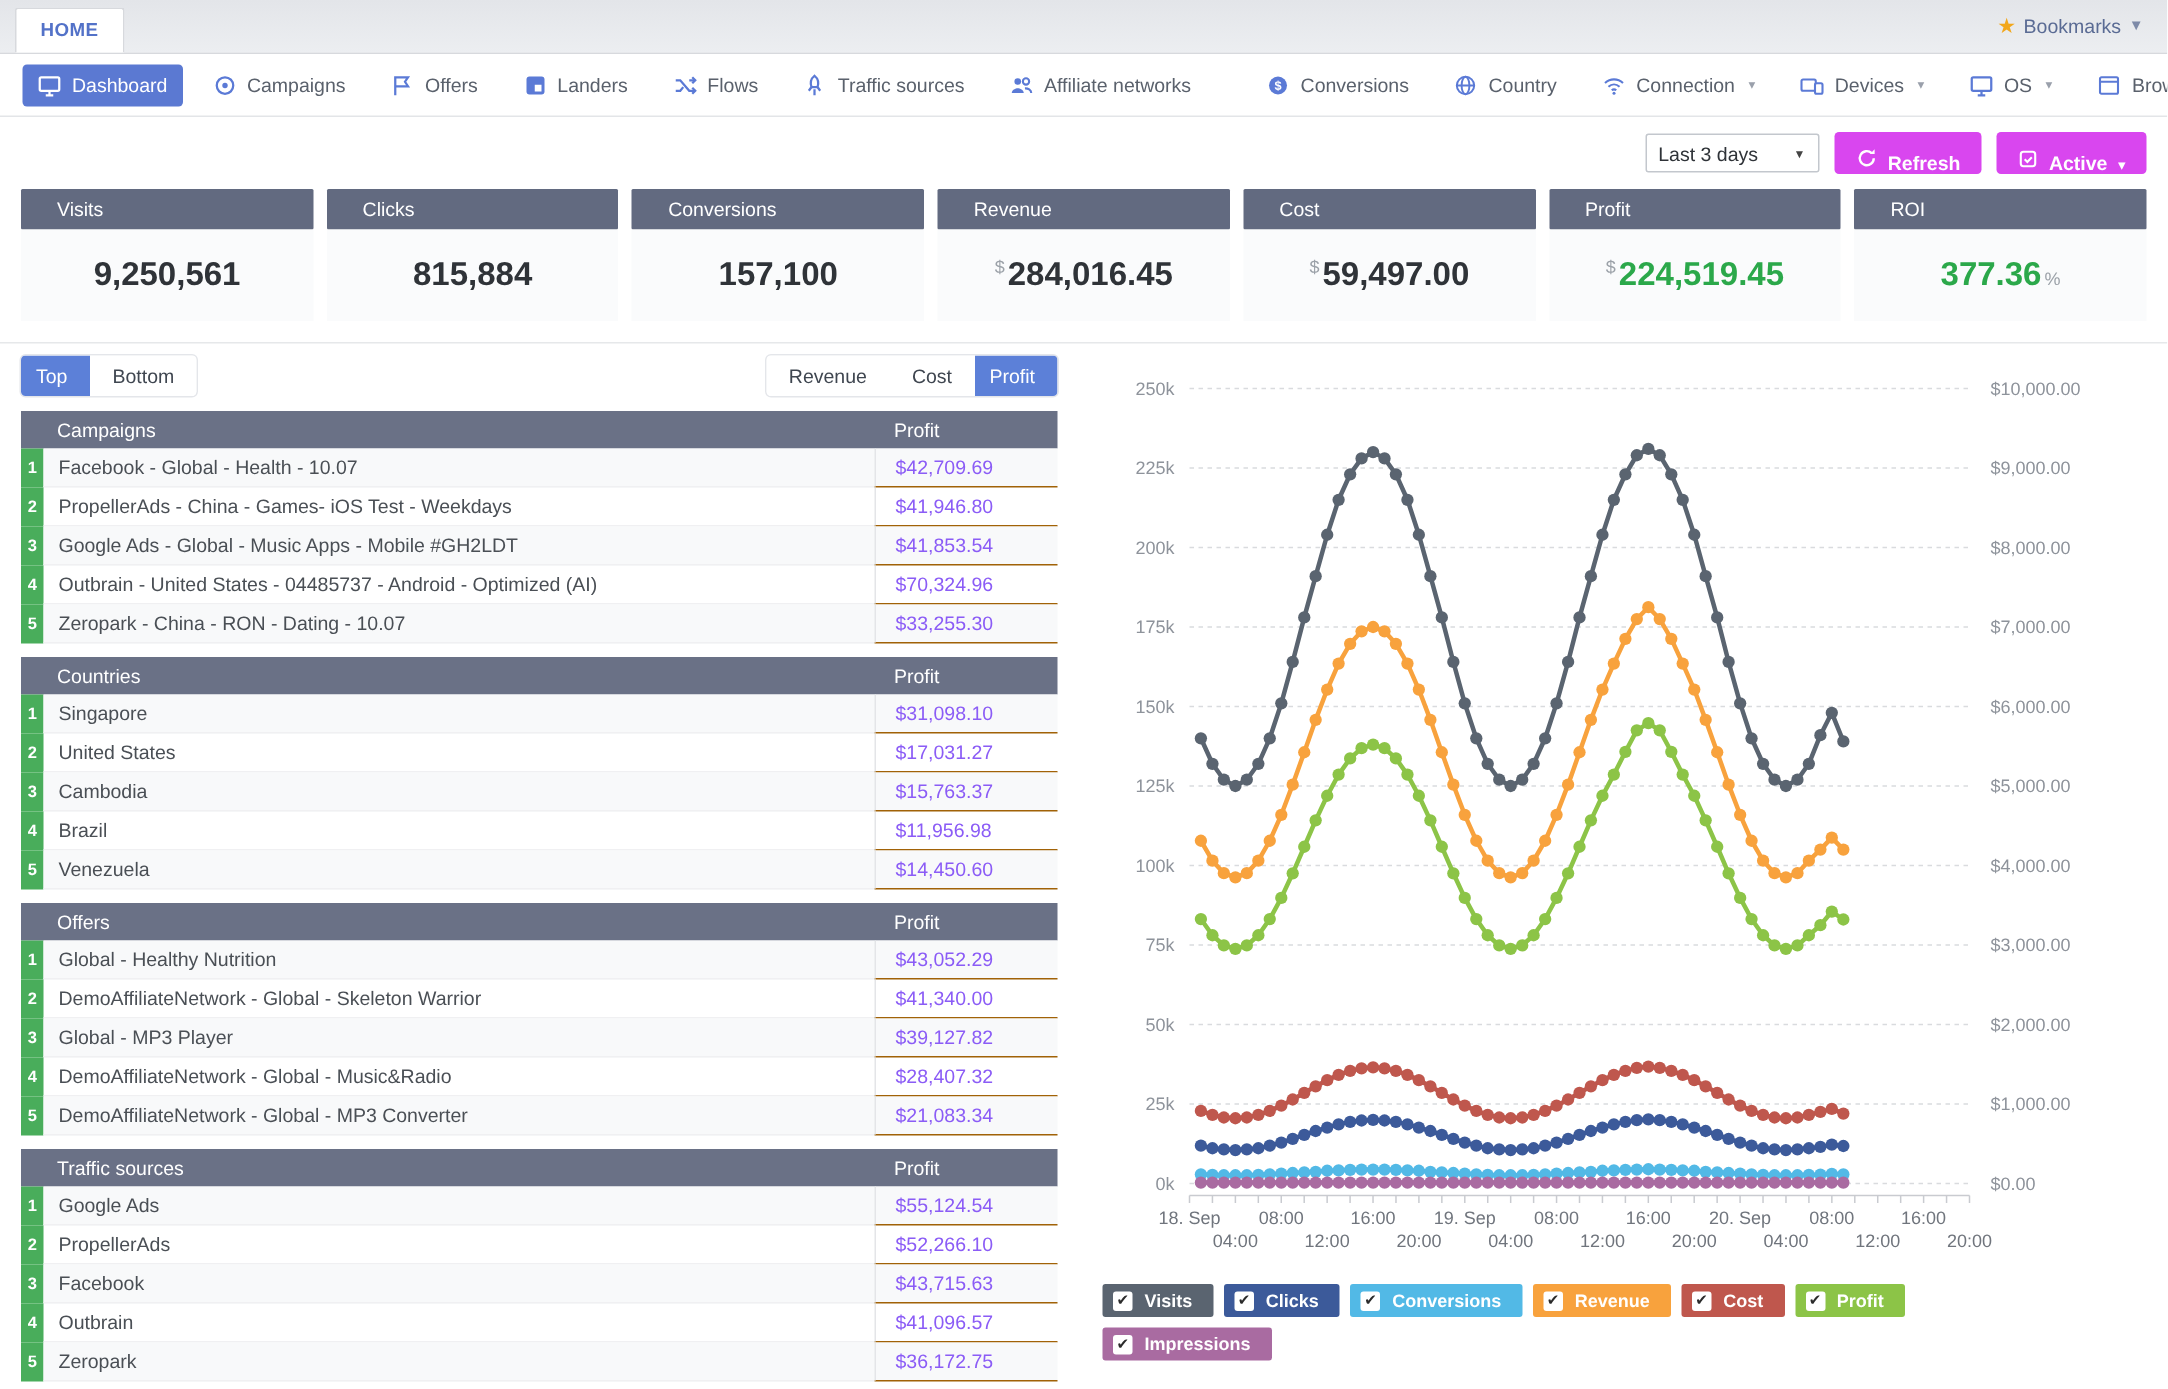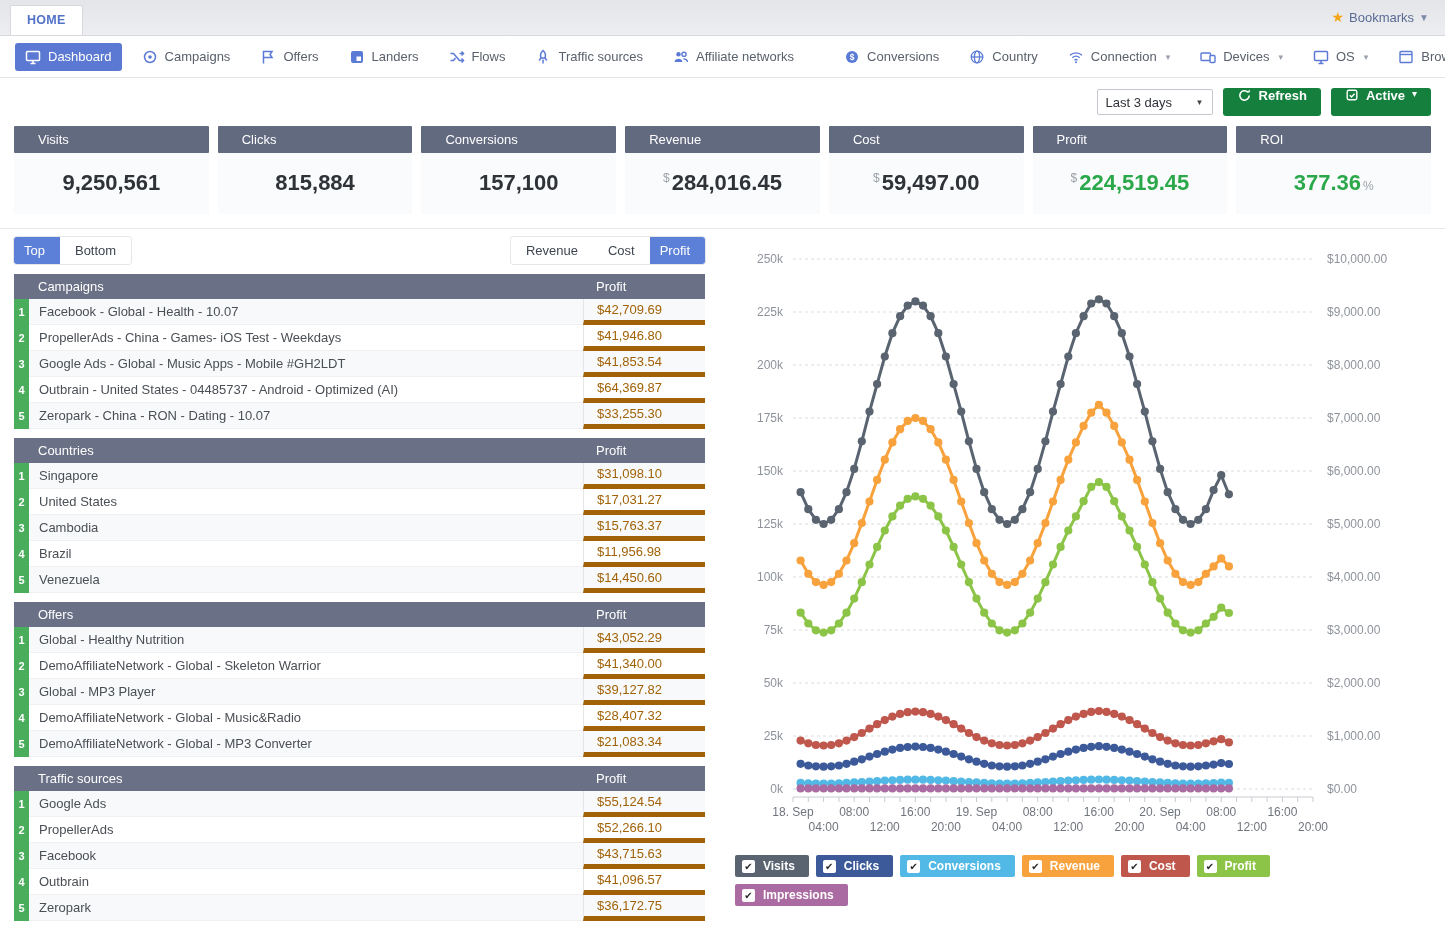--- a/index.html
+++ b/index.html
@@ -19,21 +19,21 @@
   .nav-item .nicon { color:#5b7ad6; display:flex; align-items:center; }
   .nav-item.active { background:#5b79d2; color:#fff; }
   .nav-item.active .nicon { color:#fff; }
   .nav-item .dd { font-size:9px; color:#9aa0ab; margin-left:2px; }
   .nav-sep { width:1px; height:24px; background:#dcdee2; margin:0 10px; }
 
   
   .controls { display:flex; justify-content:flex-end; align-items:center; gap:10px; padding:10px 14px 8px; }
   .select-box { width:116px; height:26px; background:#fff; border:1px solid #c3c7cd; border-radius:2px; font-size:13px; color:#2f3338; display:flex; align-items:center; justify-content:space-between; padding:0 8px; cursor:pointer;text-align:center; }
   .select-box .arr { font-size:8px; color:#444; }
-  .btn-navy { background:#15803d; color:#fff; border:none; border-radius:3px; height:28px; font-size:13px; font-weight:bold; display:flex; align-items:flex-start; gap:7px; padding:0 14px; cursor:pointer; font-family:inherit; }
+  .btn-navy { background:#d946ef; color:#fff; border:none; border-radius:3px; height:28px; font-size:13px; font-weight:bold; display:flex; align-items:flex-end; gap:7px; padding:0 14px; cursor:pointer; font-family:inherit; }
 
   
   .stats { display:flex; gap:9px; padding:2px 14px 0; }
   .card { flex:1; }
   .card-head { background:#626a80; color:#fff; font-size:13px; padding:6px 0 6px 24px; border-radius:1px; }
   .card-body { background:#fafbfc; text-align:center; padding:17px 0 18px; }
   .card-val { font-size:22px; font-weight:bold; color:#2f3338; }
   .card-val .pre { font-size:12px; color:#9ba1a8; font-weight:normal; vertical-align:8px; margin-right:2px; }
   .card-val .suf { font-size:12px; color:#9ba1a8; font-weight:normal; margin-left:2px; }
   .card-val.green { color:#2ba84a; }
@@ -49,21 +49,21 @@
   .seg button { border:none; background:#fff; color:#3f4650; font-size:13px; padding:6px 15px; cursor:pointer; font-family:inherit; }
   .seg button.on { background:#5c80d8; color:#fff;padding-left:10px; }
 
   .rtable { margin-bottom:9px; }
   .thead { background:#6a7186; color:#fff; display:flex; align-items:center; height:25px; font-size:13px; }
   .thead .tt { flex:1; padding-left:24px; }
   .thead .tp { width:122px; padding-left:13px; }
   .trow { display:flex; align-items:stretch; height:26px; font-size:13px; cursor:pointer; }
   .trow .rank { width:15px; flex:none; background:#49ad5b; color:#fff; font-size:11px; font-weight:bold; display:flex; align-items:center; justify-content:center; }
   .trow .nm { flex:1; display:flex; align-items:center; padding-left:10px; color:#4a4f55; border-bottom:1px solid #f0f0f2; }
-  .trow .vl { width:122px; flex:none; display:flex; align-items:center; padding-left:13px; color:#a16207; border-left:1px solid #e4e5e8; border-bottom:5px solid #a16207; }
+  .trow .vl { width:122px; flex:none; display:flex; align-items:center; padding-left:13px; color:#8b5cf6; border-left:1px solid #e4e5e8; border-bottom:1px solid #a16207; }
   .trow:nth-child(even) .nm, .trow:nth-child(even) .vl { background:#f8f9fa; }
 
   
   .chart-wrap { margin-top:6px; }
   svg text { font-family:"Liberation Sans","DejaVu Sans",sans-serif; }
   .legend { margin-top:8px; width:640px; display:flex; flex-wrap:wrap; gap:7px; }
   .legend-btn { display:flex; align-items:center; gap:8px; color:#fff; font-size:12px; font-weight:bold; padding:4px 14px 4px 7px; border-radius:2px; cursor:pointer; }
   .legend-btn .cb { width:13px; height:13px; background:#fff; border-radius:2px; color:#2b2b2b; font-size:10px; line-height:13px; text-align:center; font-weight:normal; }
 </style>
 </head>
@@ -297,21 +297,21 @@
             <div class="vl">$41,946.80</div>
           </div>
         <div class="trow">
             <div class="rank">3</div>
             <div class="nm">Google Ads - Global - Music Apps - Mobile #GH2LDT</div>
             <div class="vl">$41,853.54</div>
           </div>
         <div class="trow">
             <div class="rank">4</div>
             <div class="nm">Outbrain - United States - 04485737 - Android - Optimized (AI)</div>
-            <div class="vl">$64,369.87</div>
+            <div class="vl">$70,324.96</div>
           </div>
         <div class="trow">
             <div class="rank">5</div>
             <div class="nm">Zeropark - China - RON - Dating - 10.07</div>
             <div class="vl">$33,255.30</div>
           </div>
       </div>
 
       <div class="rtable">
         <div class="thead">

